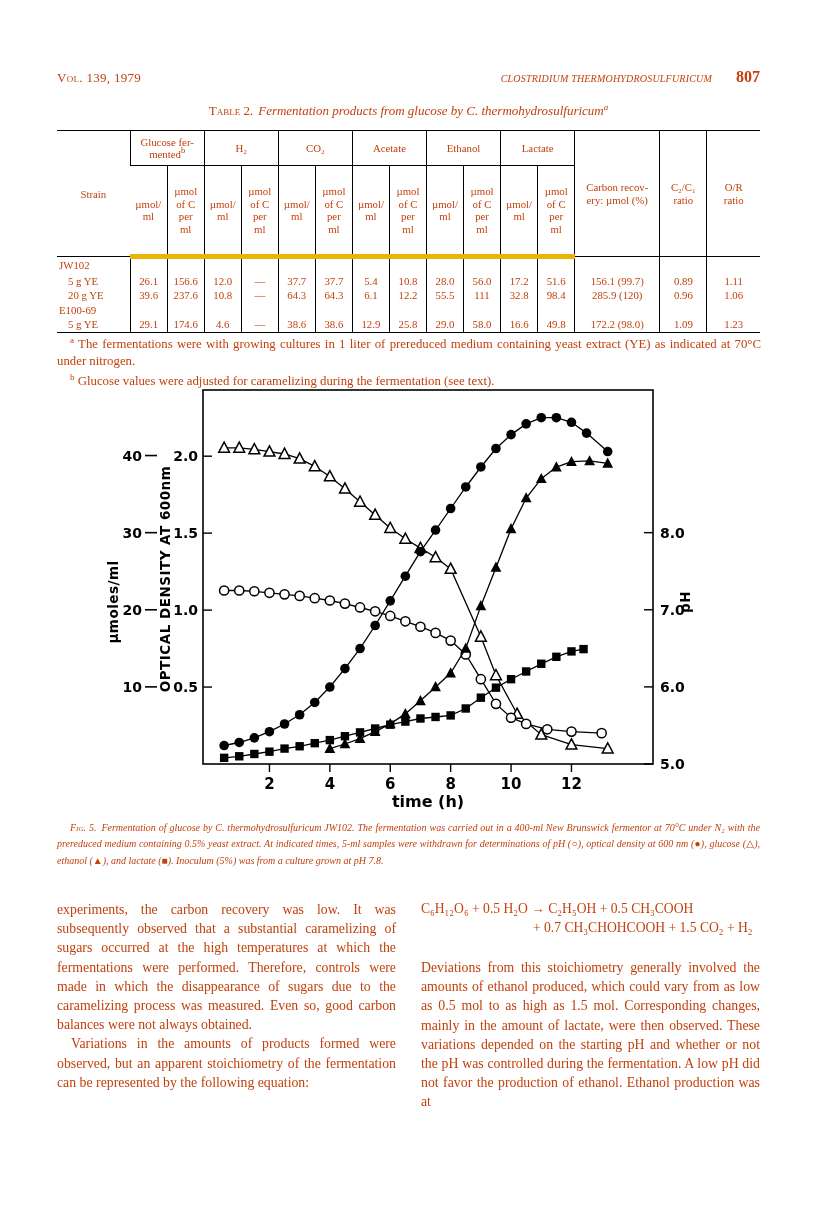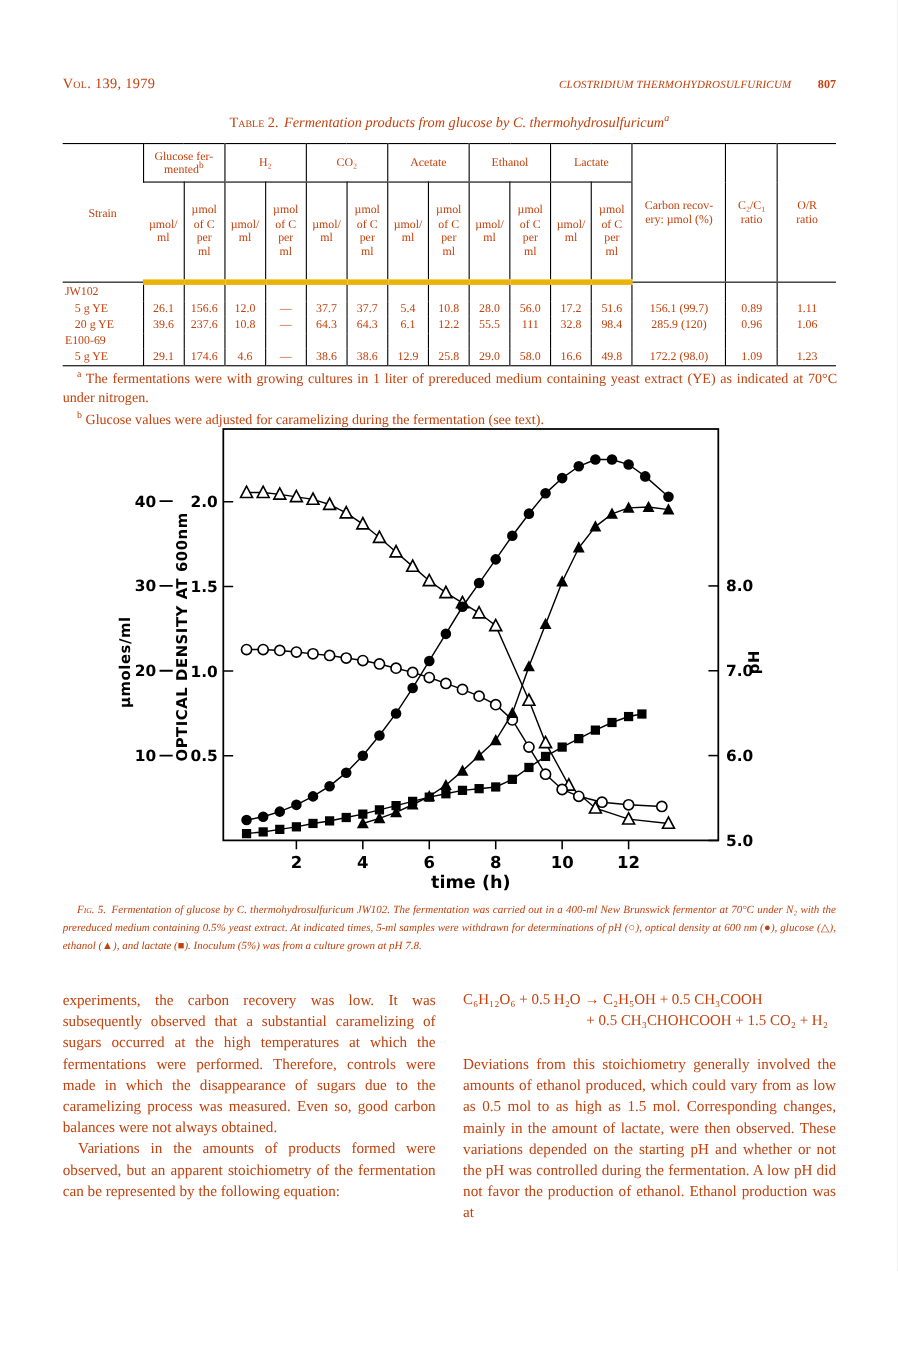--- a/index.html
+++ b/index.html
@@ -5,21 +5,21 @@
   html,body { margin:0; padding:0; background:#e8e8e8; }
   .page {
     position:relative; width:816px; height:1229px; background:#ffffff;
     font-family:"Liberation Serif","DejaVu Serif",serif; color:#c2410c;
     margin:0 auto; overflow:hidden;
   }
   
   .jheader { position:absolute; left:57px; right:56px; top:68px; display:flex; align-items:baseline; }
   .vol { font-size:13px; font-variant:small-caps; letter-spacing:0.3px; }
   .runhead { margin-left:auto; font-style:italic; font-size:10px; letter-spacing:0.2px; }
-  .pageno { margin-left:24px; font-weight:bold; font-size:11px; }
+  .pageno { margin-left:24px; font-weight:bold; font-size:16px; }
 
   
   .tabletitle { position:absolute; left:57px; width:703px; top:102px; text-align:center; font-size:13px; }
   .tlabel { font-variant:small-caps; margin-right:5px; }
   .ttext { font-style:italic; }
   .tabletitle sup { font-size:9px; font-style:italic; }
 
   
   table.t { position:absolute; left:57px; top:130px; width:703px;
     border-collapse:collapse; table-layout:fixed; font-size:10.8px;
@@ -436,18 +436,18 @@
   </div>
 
   <div class="colL">
     <p class="p1">experiments, the carbon recovery was low. It was subsequently observed that a substantial caramelizing of sugars occurred at the high temperatures at which the fermentations were performed. Therefore, controls were made in which the disappearance of sugars due to the caramelizing process was measured. Even so, good carbon balances were not always obtained.</p>
     <p class="p2">Variations in the amounts of products formed were observed, but an apparent stoichiometry of the fermentation can be represented by the following equation:</p>
   </div>
 
   <div class="colR">
     <div class="eq">
       <div>C₆H₁₂O₆ + 0.5 H₂O → C₂H₅OH + 0.5 CH₃COOH</div>
-      <div class="l2">+ 0.5 CH₃CHOHCOOH + 1.5 CO₂ + H₂</div>
+      <div class="l2">+ 0.7 CH₃CHOHCOOH + 1.5 CO₂ + H₂</div>
     </div>
     <p class="p1">Deviations from this stoichiometry generally involved the amounts of ethanol produced, which could vary from as low as 0.5 mol to as high as 1.5 mol. Corresponding changes, mainly in the amount of lactate, were then observed. These variations depended on the starting pH and whether or not the pH was controlled during the fermentation. A low pH did not favor the production of ethanol. Ethanol production was at</p>
   </div>
 
 </div>
 
 </body></html>

